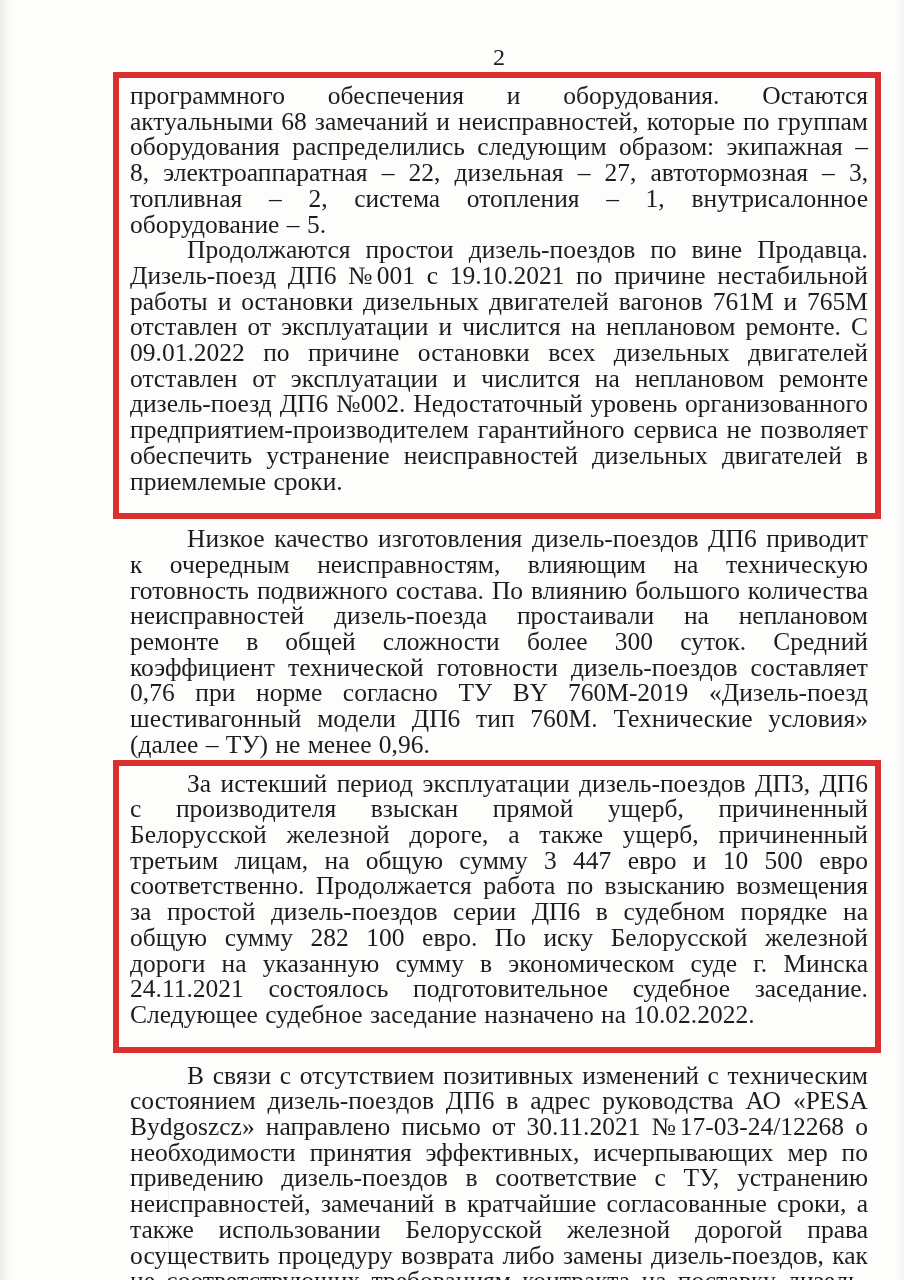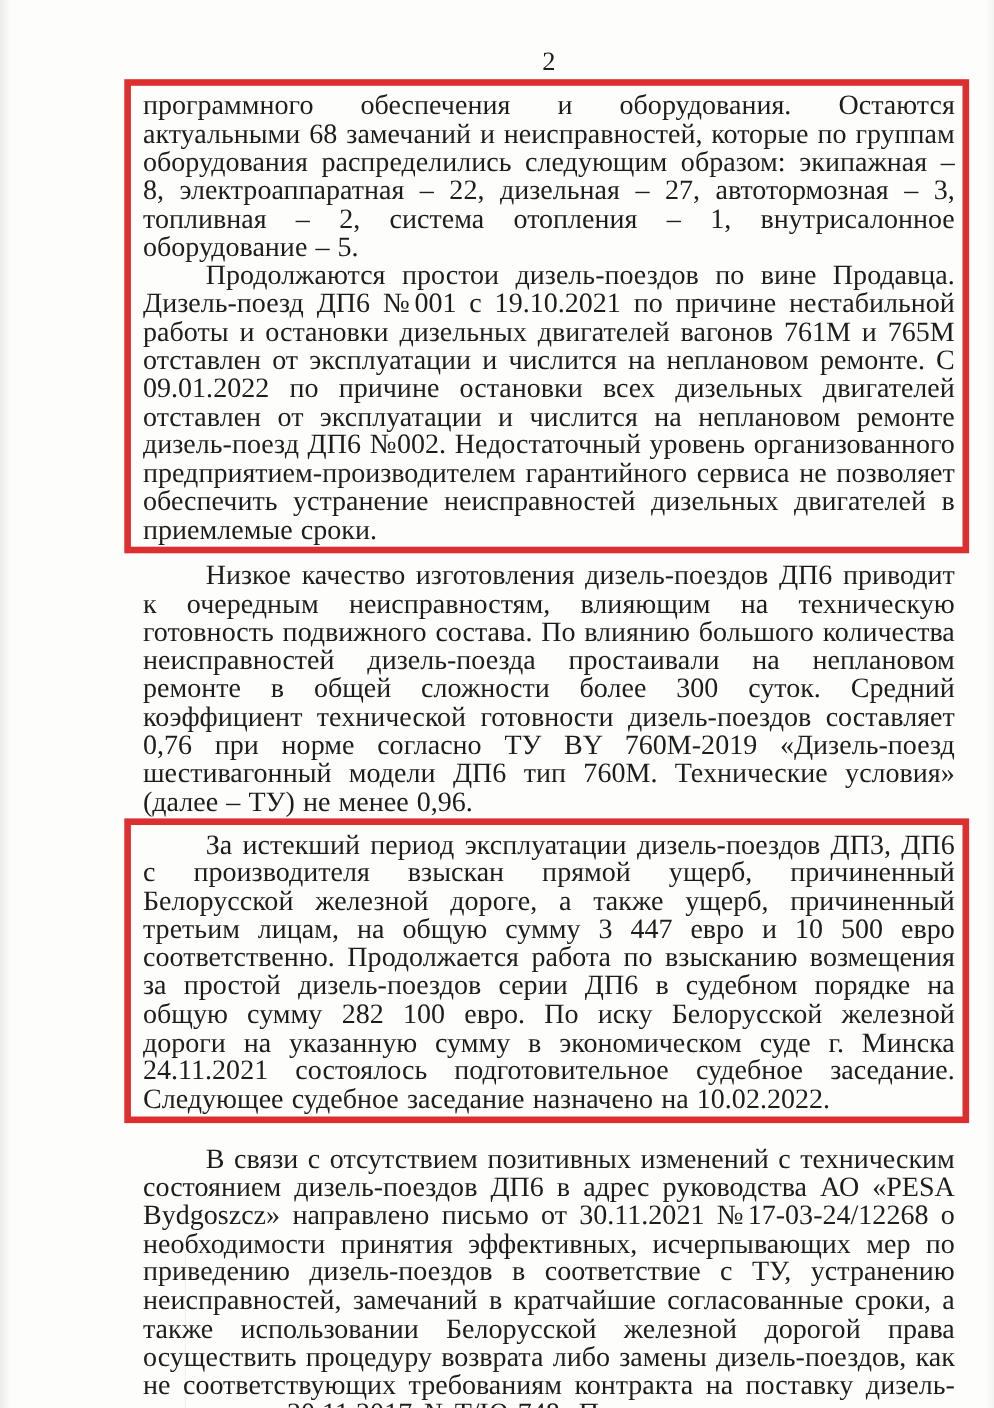--- a/index.html
+++ b/index.html
@@ -62,29 +62,29 @@
     text-indent: 57px;
     word-spacing: 1px;
   }
   .para.continuation {
     text-indent: 0;
   }
   .redbox {
     border: 6px solid #dd2f2f;
     margin-left: -17px;   
     margin-right: -13px;  
-    padding: 5px 7px 3px 11px;
+    padding: 5px 7px 19px 11px;
   }
   .redbox-1 {
     margin-top: 2px;
     margin-bottom: 7px;
   }
   .redbox-2 {
     margin-top: 2px;
-    margin-bottom: 20px;
+    margin-bottom: 10px;
   }
   .para.p3 {
     margin-bottom: 2px;
   }
 </style>
 </head>
 <body>
 
 <div class="page" style="background: rgb(253, 253, 252); color: rgb(29, 29, 29);">
   <div class="scan-seam"></div>

